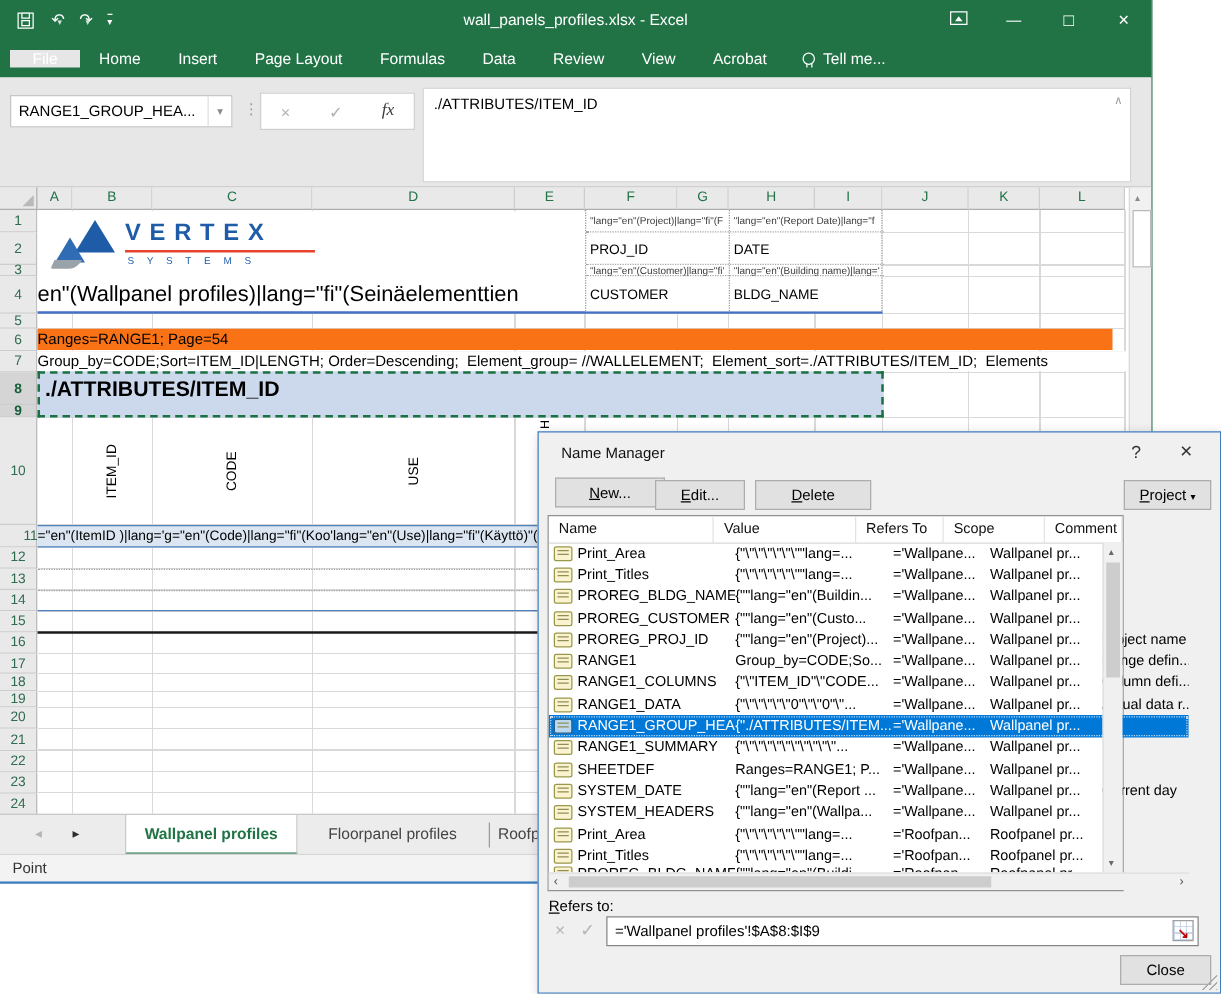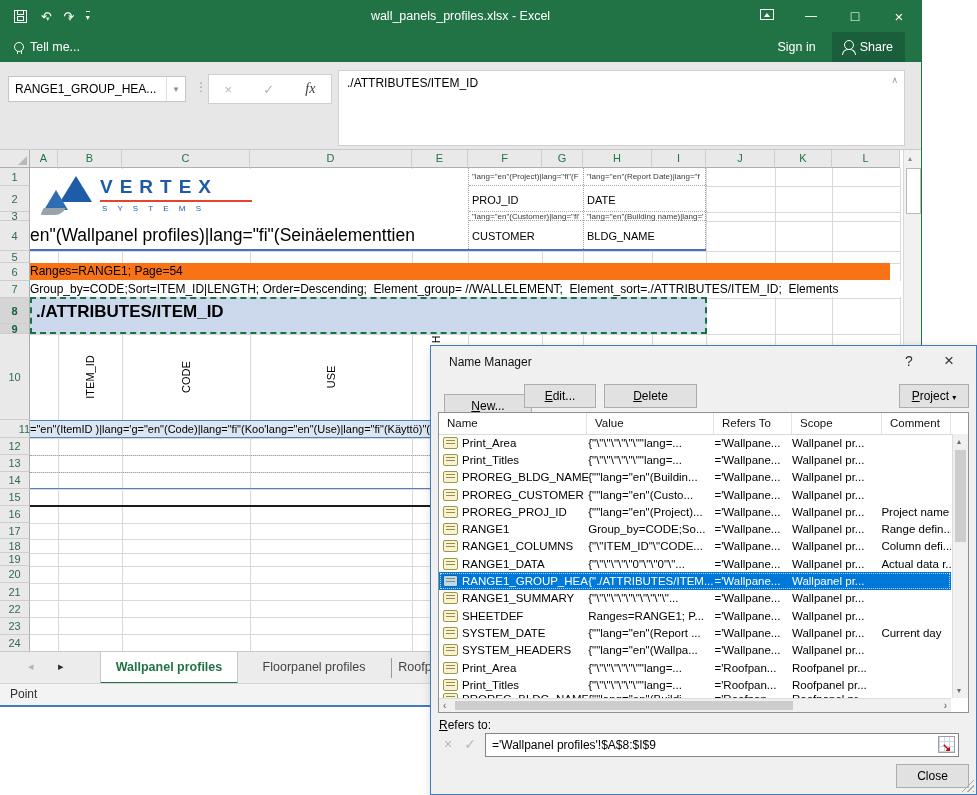--- a/index.html
+++ b/index.html
@@ -80,21 +80,21 @@
   .stab.active{background:#fff;color:#217346;font-weight:bold;border-bottom:2px solid #217346;border-left:1px solid #c9c9c9;border-right:1px solid #c9c9c9}
   .tabsep{position:absolute;top:6px;width:1px;height:20px;background:#9a9a9a}
   .status{position:absolute;left:0;top:683px;width:921px;height:22px;background:#f3f3f3;border-top:1px solid #d5d5d5;box-sizing:border-box;font-size:12px;color:#333;line-height:21px;padding-left:10px}
   
   .dlg{position:absolute;left:430px;top:345px;width:547px;height:450px;background:#f0f0f0;border:1px solid #3f7dbf;box-sizing:border-box;box-shadow:3px 4px 10px rgba(0,0,0,.25);z-index:20}
   .dtitle{position:absolute;left:18px;top:9px;font-size:12px;color:#111}
   .dhelp{position:absolute;left:474px;top:7px;font-size:14px;color:#333}
   .dclose{position:absolute;left:513px;top:5px;font-size:17px;color:#333}
   .dbtn{position:absolute;height:24px;background:#e1e1e1;border:1px solid #adadad;box-sizing:border-box;font-size:12px;text-align:center;line-height:22px;color:#000}
   .accel::first-letter{text-decoration:underline}
-  .nm-table{position:absolute;left:7px;top:66px;width:531px;height:301px;background:#fff;border:1px solid #919191;box-sizing:border-box}
+  .nm-table{position:absolute;left:7px;top:66px;width:461px;height:301px;background:#fff;border:1px solid #919191;box-sizing:border-box}
   .nm-hdr{display:flex;height:21px;border-bottom:1px solid #d9d9d9}
   .nm-h{box-sizing:border-box;border-right:1px solid #e3e3e3;font-size:11.5px;color:#111;line-height:20px;padding-left:8px;white-space:nowrap;overflow:hidden}
   .nm-list{position:absolute;left:0;top:21px;width:512px;height:264px;overflow:hidden}
   .nm-row{display:flex;align-items:center;height:17.3px;font-size:11.5px;color:#000;white-space:nowrap}
   .nm-row.sel{background:#0078d7;color:#fff;outline:1px dotted #bcd8f2;outline-offset:-2px}
   .nm-row.clip{height:5px;overflow:hidden;align-items:flex-start}
   .nm-icon{flex:0 0 13px;width:13px;height:10px;margin:0 4px 0 4px;background:#fbf3cf;border:1px solid #98984a;border-radius:2px;position:relative}
   .nm-icon::before{content:"";position:absolute;left:2px;right:2px;top:2px;height:1px;background:#8f8f55;box-shadow:0 3px 0 #8f8f55}
   .sel .nm-icon{background:#bcd8ef;border-color:#2b5f8a}
   .c-name{width:127px;overflow:hidden}
@@ -134,30 +134,24 @@
     <div class="wtitle">wall_panels_profiles.xlsx - Excel</div>
     <div class="wctrls">
       <span class="wc"><span class="i-ribopt"></span></span>
       <span class="wc">—</span>
       <span class="wc" style="font-size:14px">□</span>
       <span class="wc" style="font-size:15px">×</span>
     </div>
   </div>
 
   <div class="tabsrow">
+    <span><span class="rtab file-tab">File</span><span class="rtab">Home</span><span class="rtab">Insert</span><span class="rtab">Page Layout</span><span class="rtab">Formulas</span><span class="rtab">Data</span><span class="rtab">Review</span><span class="rtab">View</span><span class="rtab">Acrobat</span></span>
     <span class="tellme">
         <span class="i-bulb"></span>
         <span>Tell me...</span>
-      </span>
-  </div>
-  <div class="rright">
-    <span class="signin">Sign in</span>
-    <span class="sharebox">
-        <span class="i-person"></span>
-        <span>Share</span>
       </span>
   </div>
 
   <div class="fpanel">
     <div class="namebox">RANGE1_GROUP_HEA...<span class="nbdrop">▾</span></div>
     <span class="fdots">⋮</span>
     <div class="fxgroup">
       <span class="fxg">×</span>
       <span class="fxg">✓</span>
       <span class="fxlbl">fx</span>
@@ -282,21 +276,21 @@
   </div>
 
   <div class="status"><span>Point</span></div>
 </div>
 
 <div class="dlg">
   <div class="dtitle">Name Manager</div>
   <span class="dhelp">?</span>
   <span class="dclose">×</span>
 
-  <span class="dbtn accel" style="left:13px;top:48px;width:88px">New...</span>
+  <span class="dbtn accel" style="left:13px;top:36px;width:88px">New...</span>
   <span class="dbtn accel" style="left:93px;top:38px;width:72px">Edit...</span>
   <span class="dbtn accel" style="left:173px;top:38px;width:93px">Delete</span>
   <span class="dbtn" style="left:468px;top:38px;width:70px"><span class="accel" style="display:inline-block">Project</span> <span style="font-size:8px">▾</span></span>
 
   <div class="nm-table">
     <div class="nm-hdr">
         <span class="nm-h" style="width: 148px;">Name</span>
         <span class="nm-h" style="width: 127px;">Value</span>
         <span class="nm-h" style="width: 78px;">Refers To</span>
         <span class="nm-h" style="width: 90px;">Scope</span>

